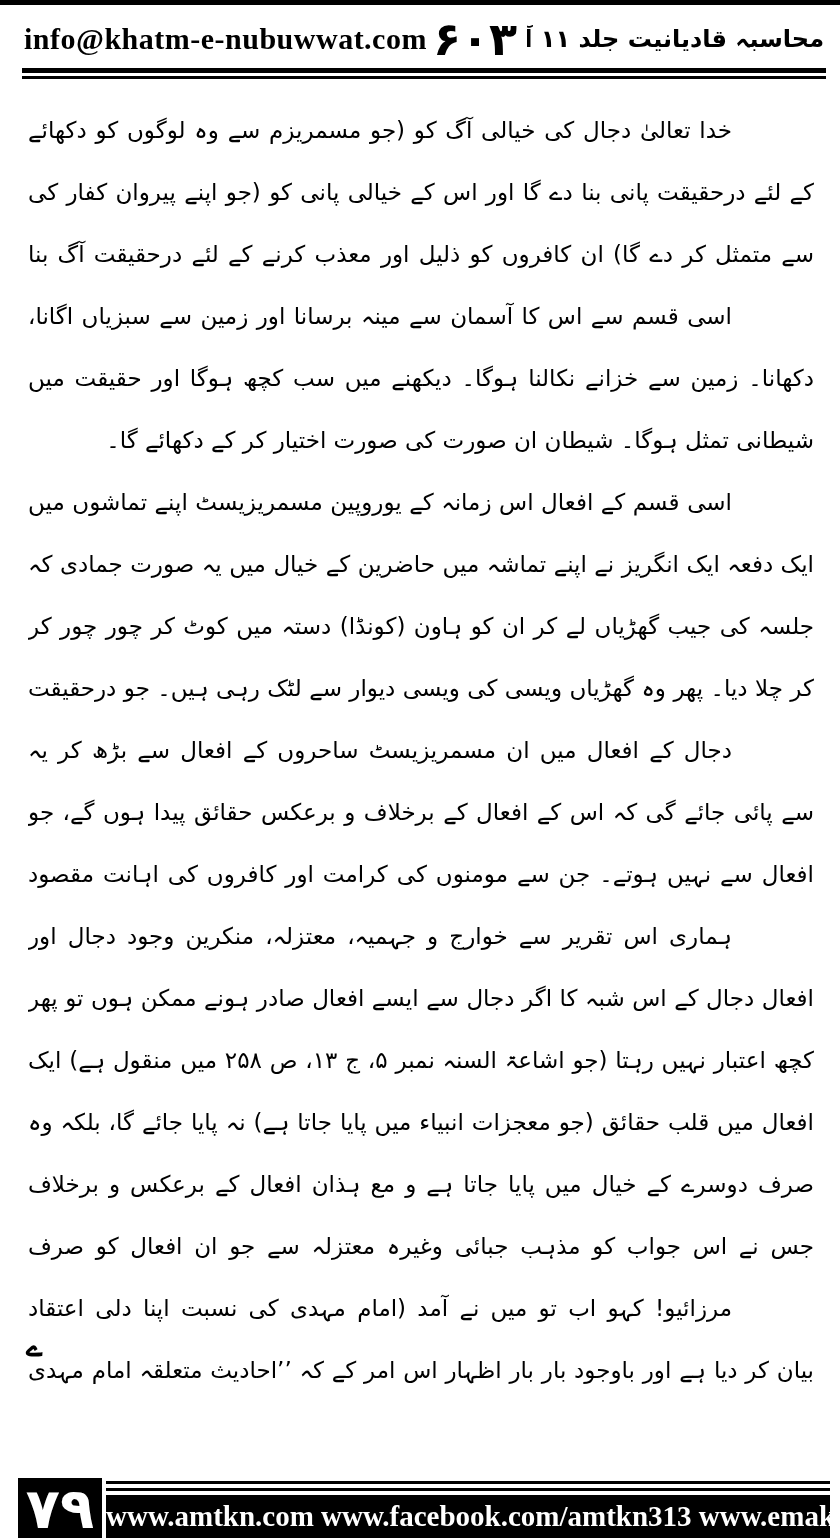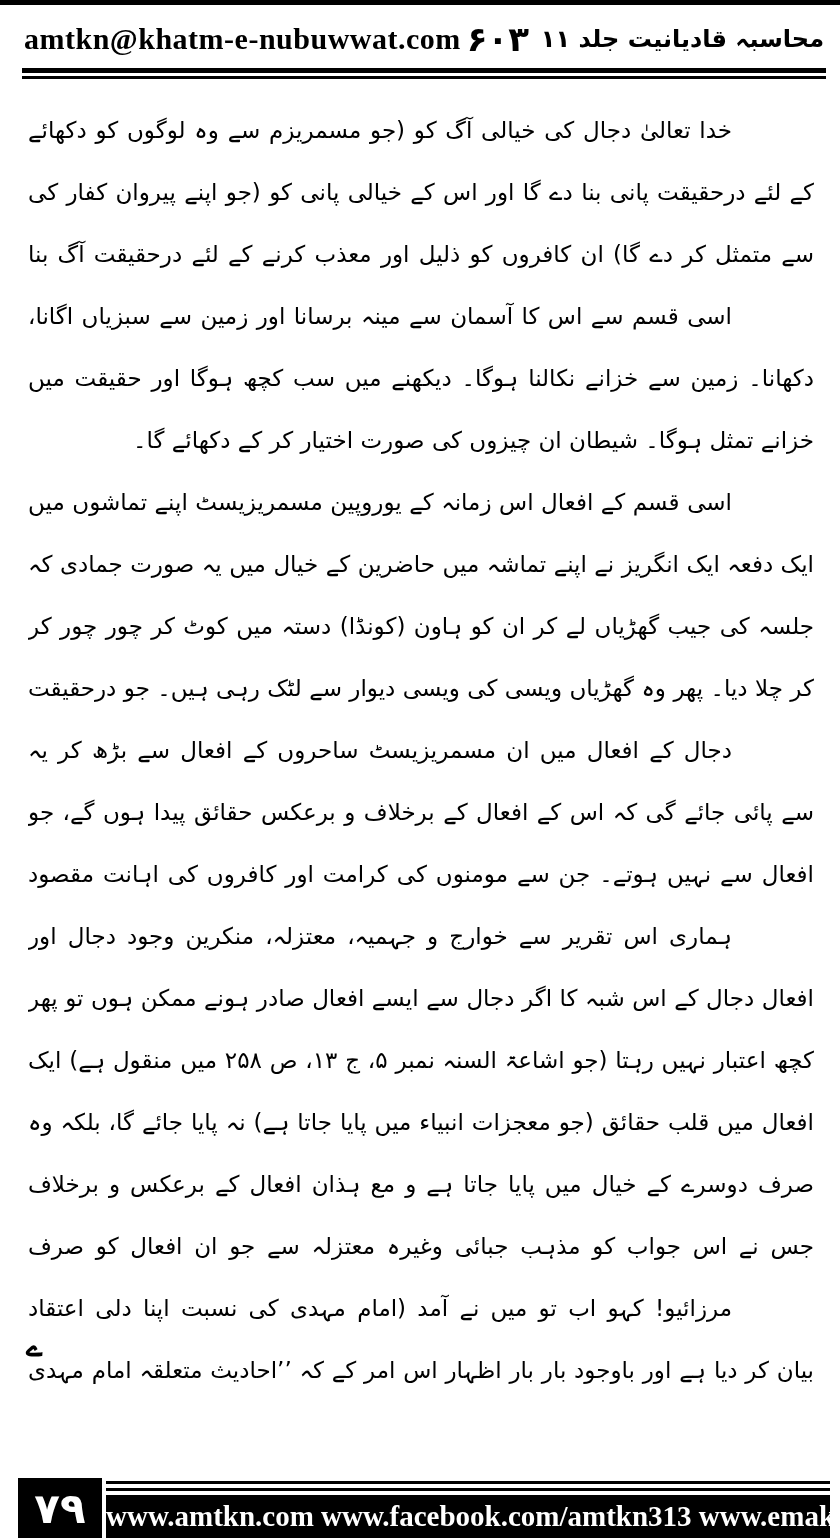--- a/index.html
+++ b/index.html
@@ -14,21 +14,21 @@
   .header {
     position:absolute; top:14px; left:24px; right:16px; height:50px;
     display:flex; align-items:center;
   }
   .header-email {
     font-family:"Liberation Serif", serif; font-weight:bold;
     font-size:30px; letter-spacing:.5px; white-space:nowrap;
   }
   .header-spacer { flex:1; }
   .header-pageno {
-    font-size:34px; font-weight:bold; line-height:50px;
+    font-size:46px; font-weight:bold; line-height:50px;
     margin:0 10px 0 6px; direction:rtl; white-space:nowrap;
   }
   .header-title {
     font-size:24px; font-weight:bold; direction:rtl; white-space:nowrap;
     overflow:hidden; text-overflow:clip; max-width:360px;
   }
   .header-rule {
     position:absolute; top:68px; left:22px; right:14px; height:3px;
     border-top:5px solid #000; border-bottom:3px solid #000;
   }
@@ -48,56 +48,56 @@
   .margin-mark {
     position:absolute; left:26px; top:1330px; font-size:28px;
     direction:rtl; font-weight:bold;
   }
 
   
   .footer { position:absolute; left:0; right:0; bottom:0; height:64px; }
   .footer-box {
     position:absolute; left:18px; bottom:2px; width:84px; height:60px;
     background:#000; color:#fff; display:flex; align-items:center;
-    justify-content:center; font-size:42px; font-weight:bold; direction:rtl;
+    justify-content:center; font-size:56px; font-weight:bold; direction:rtl;
   }
   .footer-lines {
     position:absolute; left:106px; right:10px; top:5px; height:4px;
     border-top:3px solid #000; border-bottom:3px solid #000;
   }
   .footer-bar {
     position:absolute; left:106px; right:10px; top:19px; bottom:2px;
     background:#000; color:#fff; text-align:center;
     font-family:"Liberation Serif", serif; font-weight:bold;
     font-size:29px; line-height:43px; white-space:nowrap; overflow:hidden;
   }
 </style>
 </head>
 <body>
 
 <div class="page">
 
   <div class="top-border"></div>
 
   <div class="header">
-    <span class="header-email">amtkn@khatm-e-nubuwwat.com</span>
+    <span class="header-email">info@khatm-e-nubuwwat.com</span>
     <span class="header-spacer"></span>
     <span class="header-pageno">۶۰۳</span>
     <span class="header-title">محاسبہ قادیانیت جلد ۱۱ آسمانی مسیح اور اس کا رفیق مہدی</span>
   </div>
 
   <div class="header-rule"></div>
 
   <div class="body-text">
       <div class="line first">خدا تعالیٰ دجال کی خیالی آگ کو (جو مسمریزم سے وہ لوگوں کو دکھائے گا) مومنوں کی کرامت</div>
       <div class="line">کے لئے درحقیقت پانی بنا دے گا اور اس کے خیالی پانی کو (جو اپنے پیروان کفار کی آنکھ میں مسمریزم کی تاثیر</div>
       <div class="line last">سے متمثل کر دے گا) ان کافروں کو ذلیل اور معذب کرنے کے لئے درحقیقت آگ بنا دے گا۔</div>
       <div class="line first">اسی قسم سے اس کا آسمان سے مینہ برسانا اور زمین سے سبزیاں اگانا، جانوروں کو موٹا کر کے</div>
       <div class="line">دکھانا۔ زمین سے خزانے نکالنا ہوگا۔ دیکھنے میں سب کچھ ہوگا اور حقیقت میں کچھ نہ ہوگا اور بعض اشیاء میں</div>
-      <div class="line last">خزانے تمثل ہوگا۔ شیطان ان چیزوں کی صورت اختیار کر کے دکھائے گا۔</div>
+      <div class="line last">شیطانی تمثل ہوگا۔ شیطان ان صورت کی صورت اختیار کر کے دکھائے گا۔</div>
       <div class="line first">اسی قسم کے افعال اس زمانہ کے یوروپین مسمریزیسٹ اپنے تماشوں میں بہت کر دکھاتے ہیں۔</div>
       <div class="line">ایک دفعہ ایک انگریز نے اپنے تماشہ میں حاضرین کے خیال میں یہ صورت جمادی کہ اس نے سب حاضرین</div>
       <div class="line">جلسہ کی جیب گھڑیاں لے کر ان کو ہاون (کونڈا) دستہ میں کوٹ کر چور چور کر دیا ہے پھر ان کو ایک بندوق میں بھر</div>
       <div class="line last">کر چلا دیا۔ پھر وہ گھڑیاں ویسی کی ویسی دیوار سے لٹک رہی ہیں۔ جو درحقیقت کچھ نہ تھا جو تھا خیال تھا۔</div>
       <div class="line first">دجال کے افعال میں ان مسمریزیسٹ ساحروں کے افعال سے بڑھ کر یہ بات بھی خدا کی طرف</div>
       <div class="line">سے پائی جائے گی کہ اس کے افعال کے برخلاف و برعکس حقائق پیدا ہوں گے، جو مسمریزیسٹ ساحروں کے</div>
       <div class="line last">افعال سے نہیں ہوتے۔ جن سے مومنوں کی کرامت اور کافروں کی اہانت مقصود ہوگی۔</div>
       <div class="line first">ہماری اس تقریر سے خوارج و جہمیہ، معتزلہ، منکرین وجود دجال اور جبائی معتزلی وغیرہ منکرین</div>
       <div class="line">افعال دجال کے اس شبہ کا اگر دجال سے ایسے افعال صادر ہونے ممکن ہوں تو پھر خوارق و معجزات انبیاء کا</div>
       <div class="line">کچھ اعتبار نہیں رہتا (جو اشاعۃ السنہ نمبر ۵، ج ۱۳، ص ۲۵۸ میں منقول ہے) ایک یہ جواب بھی ادا ہوا کہ ان</div>

